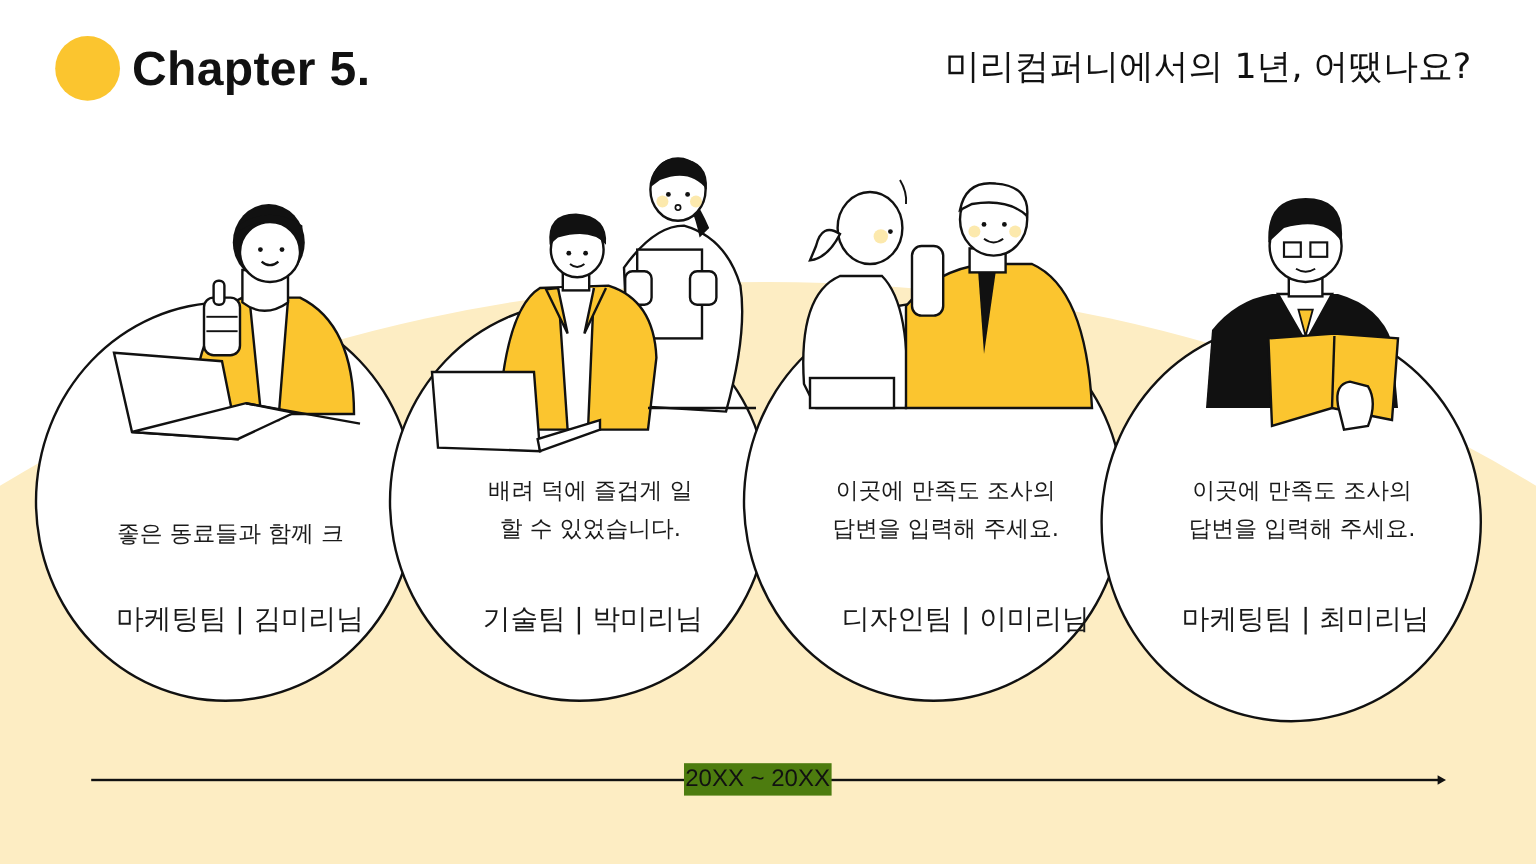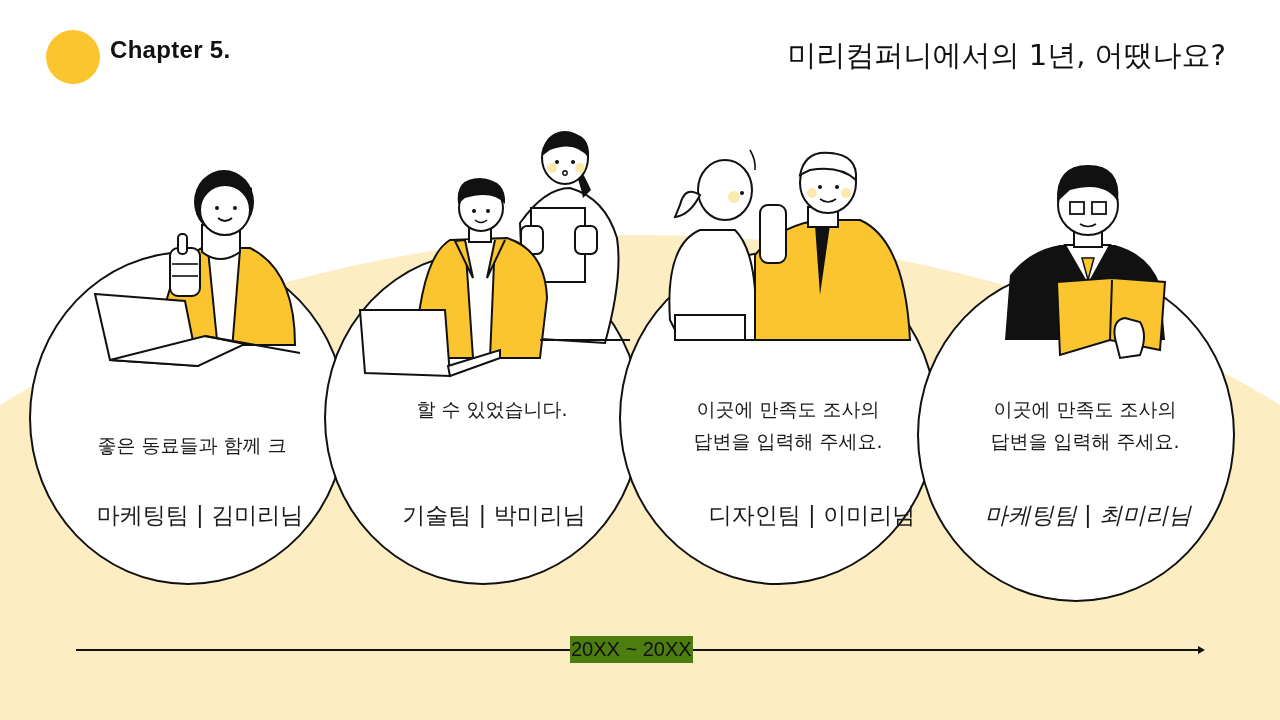--- a/index.html
+++ b/index.html
@@ -12,21 +12,21 @@
   .bg-arc {
     position: absolute; left: -340px; top: 235px;
     width: 1960px; height: 1400px; border-radius: 50%;
     background: #fdedc3;
   }
   .header-dot {
     position: absolute; left: 46px; top: 30px; width: 54px; height: 54px;
     border-radius: 50%; background: #fbc52f;
   }
   .chapter {
-    position: absolute; left: 110px; top: 36px; font-size: 24px; font-weight: bold;
+    position: absolute; left: 110px; top: 36px; font-size: 40px; font-weight: bold;
     font-family: "Liberation Sans", sans-serif; letter-spacing: 0.3px;
   }
   .title {
     position: absolute; right: 54px; top: 36px; font-size: 29px; font-weight: normal;
     font-family: "DejaVu Sans", sans-serif;
   }
   .card {
     position: absolute; width: 318px; height: 334px; border-radius: 50%;
     background: #fff; border: 2px solid #111; box-sizing: border-box;
   }
@@ -106,20 +106,21 @@
   <ellipse cx="126" cy="80" rx="22" ry="23" fill="#fff" stroke="#111" stroke-width="2"></ellipse>
   <path d="M103 76 Q100 50 125 50 Q152 52 150 76 Q138 62 110 70 Z" fill="#111"></path>
   <circle cx="119" cy="83" r="2" fill="#111"></circle>
     <circle cx="133" cy="83" r="2" fill="#111"></circle>
   <path d="M120 92 Q126 97 132 92" stroke="#111" stroke-width="1.6" fill="none"></path>
   <polygon points="5,182 90,182 95,248 10,245" fill="#fff" stroke="#111" stroke-width="2"></polygon>
   <polygon points="95,248 145,230 145,222 93,238" fill="#fff" stroke="#111" stroke-width="2"></polygon>
   <line x1="185" y1="212" x2="275" y2="212" stroke="#111" stroke-width="2"></line>
 </svg>
 <div class="card-text" style="left:362px; top:393px;">
+  <div>배려 덕에 즐겁게 일</div>
   <div>할 수 있었습니다.</div>
 </div>
 <div class="card-author" style="left:364px; top:500px;">기술팀 | 박미리님</div>
 
 <div class="card" style="left:619px; top:251px;"></div>
 <svg class="illus" style="left:660px; top:145px;" width="260" height="200" viewBox="0 0 260 200">
   <path d="M10 175 Q5 100 40 85 L75 85 Q100 110 95 195 L20 195 Z" fill="#fff" stroke="#111" stroke-width="2"></path>
   <rect x="15" y="170" width="70" height="25" fill="#fff" stroke="#111" stroke-width="2"></rect>
   <ellipse cx="65" cy="45" rx="27" ry="30" fill="#fff" stroke="#111" stroke-width="2"></ellipse>
   <path d="M20 60 Q25 40 40 50 Q30 70 15 72 Z" fill="#fff" stroke="#111" stroke-width="2"></path>
@@ -135,38 +136,38 @@
   <circle cx="160" cy="42" r="2" fill="#111"></circle>
     <circle cx="177" cy="42" r="2" fill="#111"></circle>
   <circle cx="152" cy="48" r="5" fill="#fbe08a" opacity="0.7"></circle>
     <circle cx="186" cy="48" r="5" fill="#fbe08a" opacity="0.7"></circle>
   <path d="M160 54 Q168 60 176 54" stroke="#111" stroke-width="1.6" fill="none"></path>
 </svg>
 <div class="card-text" style="left:658px; top:393px;">
   <div>이곳에 만족도 조사의</div>
   <div>답변을 입력해 주세요.</div>
 </div>
-<div class="card-author" style="left:682px; top:500px;">디자인팀 | 이미리님</div>
+<div class="card-author" style="left:648px; top:500px;text-align:right;">디자인팀 | 이미리님</div>
 
 <div class="card" style="left:917px; top:268px;"></div>
 <svg class="illus" style="left:1000px; top:160px;" width="180" height="205" viewBox="0 0 180 205">
   <path d="M5 180 L10 115 Q30 90 60 85 L115 85 Q150 95 160 125 L165 180 Z" fill="#111"></path>
   <path d="M65 85 L88 125 L110 85 Z" fill="#fff" stroke="#111" stroke-width="2"></path>
   <path d="M82 98 L88 120 L94 98 Z" fill="#fbc52f" stroke="#111" stroke-width="1.5"></path>
   <rect x="74" y="65" width="28" height="22" fill="#fff" stroke="#111" stroke-width="2"></rect>
   <ellipse cx="88" cy="45" rx="30" ry="30" fill="#fff" stroke="#111" stroke-width="2"></ellipse>
   <path d="M57 42 Q55 5 88 5 Q122 5 118 42 Q105 20 70 30 Z" fill="#111"></path>
   <rect x="70" y="42" width="14" height="12" fill="none" stroke="#111" stroke-width="1.8"></rect>
   <rect x="92" y="42" width="14" height="12" fill="none" stroke="#111" stroke-width="1.8"></rect>
   <path d="M80 64 Q88 69 96 64" stroke="#111" stroke-width="1.6" fill="none"></path>
   <polygon points="57,122 112,118 165,122 160,190 110,180 60,195" fill="#fbc52f" stroke="#111" stroke-width="2"></polygon>
   <line x1="112" y1="120" x2="110" y2="180" stroke="#111" stroke-width="2"></line>
   <path d="M115 178 Q112 160 125 158 L140 162 Q148 175 140 195 L120 198 Z" fill="#fff" stroke="#111" stroke-width="2"></path>
 </svg>
 <div class="card-text" style="left:955px; top:393px;">
   <div>이곳에 만족도 조사의</div>
   <div>답변을 입력해 주세요.</div>
 </div>
-<div class="card-author" style="left:958px; top:500px;font-style:italic;">마케팅팀 | 최미리님</div>
+<div class="card-author" style="left:958px; top:500px;">마케팅팀 | 최미리님</div>
 
 <div class="timeline-line"></div>
 <div class="timeline-arrow"></div>
 <div class="timeline-label">20XX ~ 20XX</div>
 
 </body></html>

